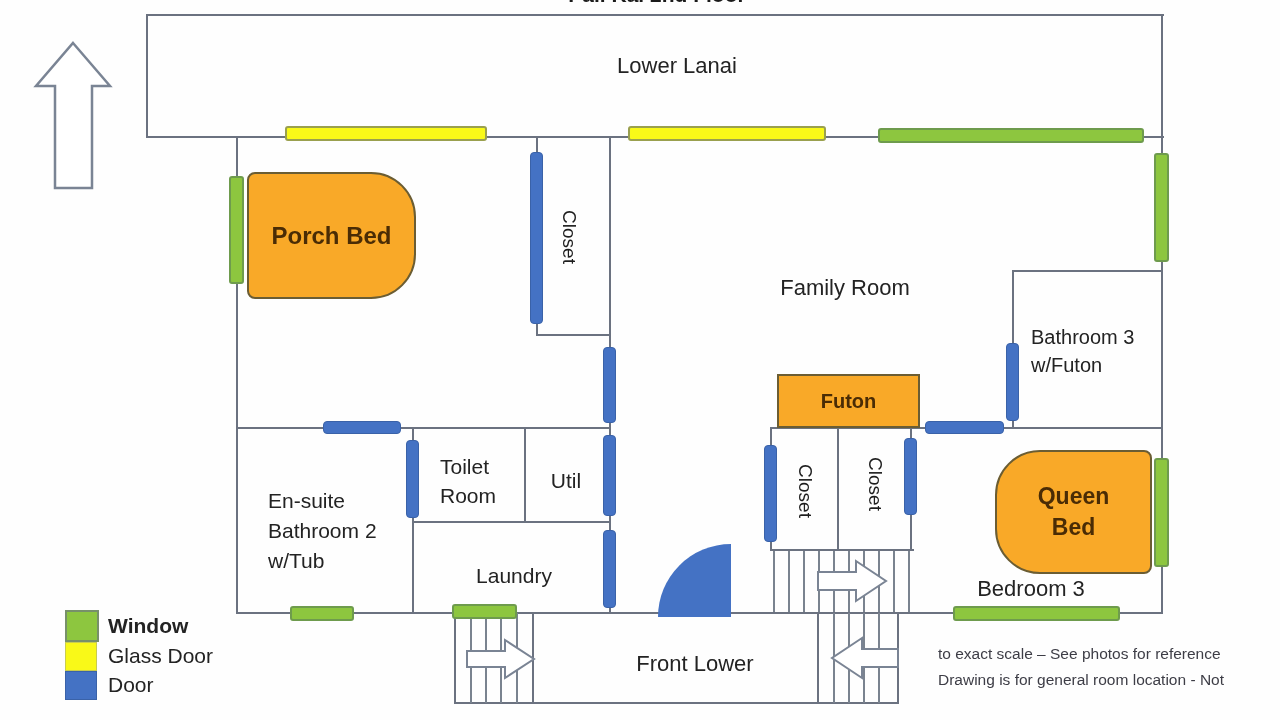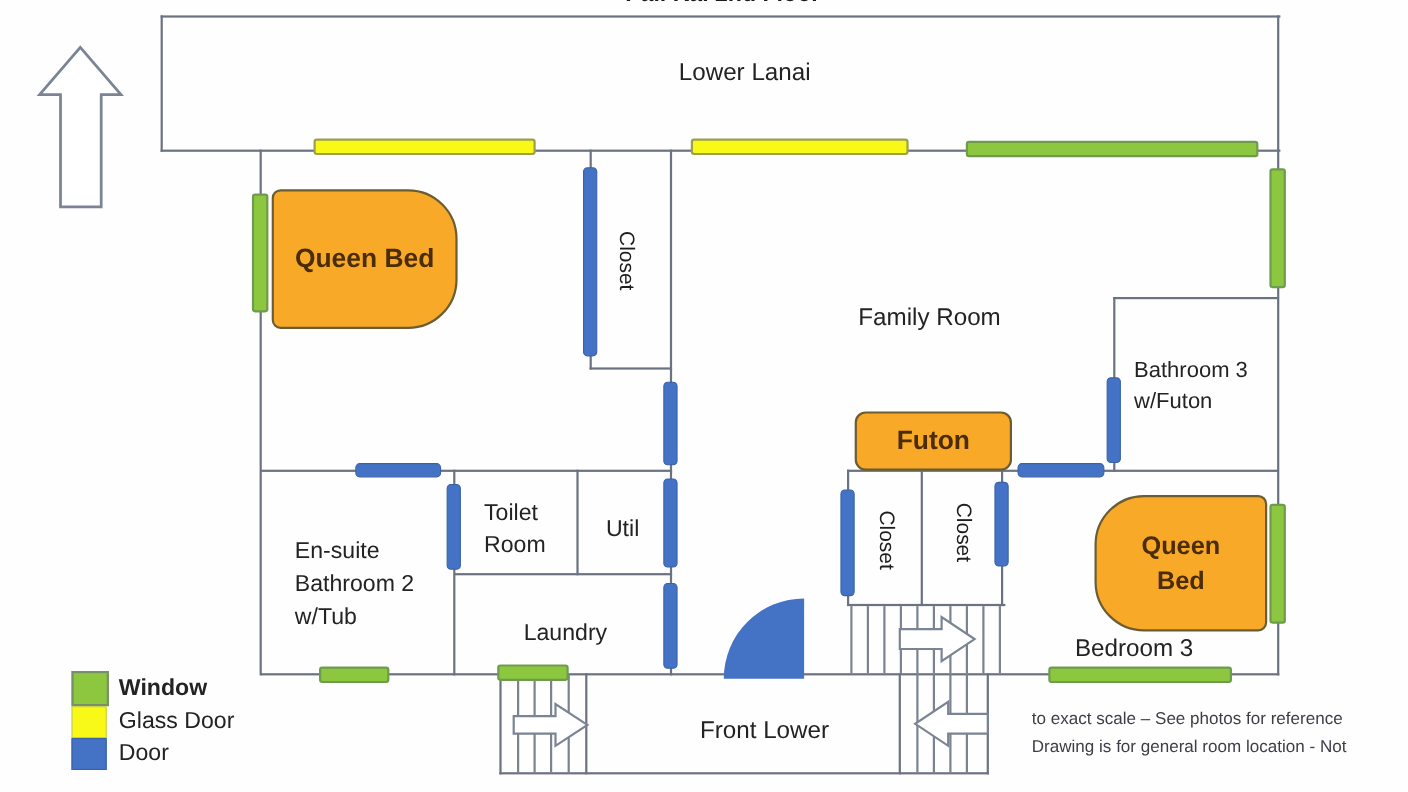--- a/index.html
+++ b/index.html
@@ -108,27 +108,27 @@
   <div class="bar door" style="left:323px;top:421px;width:76px;height:11px;"></div>
   <div class="bar door" style="left:406px;top:440px;width:11px;height:76px;"></div>
   <div class="bar door" style="left:764px;top:445px;width:11px;height:95px;"></div>
   <div class="bar door" style="left:904px;top:438px;width:11px;height:75px;"></div>
   <div class="bar door" style="left:925px;top:421px;width:77px;height:11px;"></div>
   <div class="bar door" style="left:1006px;top:343px;width:11px;height:76px;"></div>
 
   <div class="doorswing"></div>
 
   <div class="furn" style="left:247px;top:172px;width:165px;height:123px;border-radius:8px 45px 45px 8px;font-size:24px;">
-    <span>Queen Bed</span>
+    <span>Porch Bed</span>
   </div>
   <div class="furn" style="left:995px;top:450px;width:153px;height:120px;border-radius:45px 8px 8px 45px;font-size:23px;flex-direction:column;line-height:31px;">
     <span>Queen</span>
     <span>Bed</span>
   </div>
-  <div class="furn" style="left:777px;top:374px;width:139px;height:50px;border-radius:10px;font-size:24px;">
+  <div class="furn" style="left:777px;top:374px;width:139px;height:50px;border-radius:0;font-size:20px;">
     <span>Futon</span>
   </div>
 
   <div class="lbl" style="left:677px;top:66px;font-size:22px;">Lower Lanai</div>
 
 
   <div class="lbl vtext" style="left:569px;top:237px;">Closet</div>
 
   <div class="lbl" style="left:845px;top:288px;font-size:22px;">Family Room</div>
 

